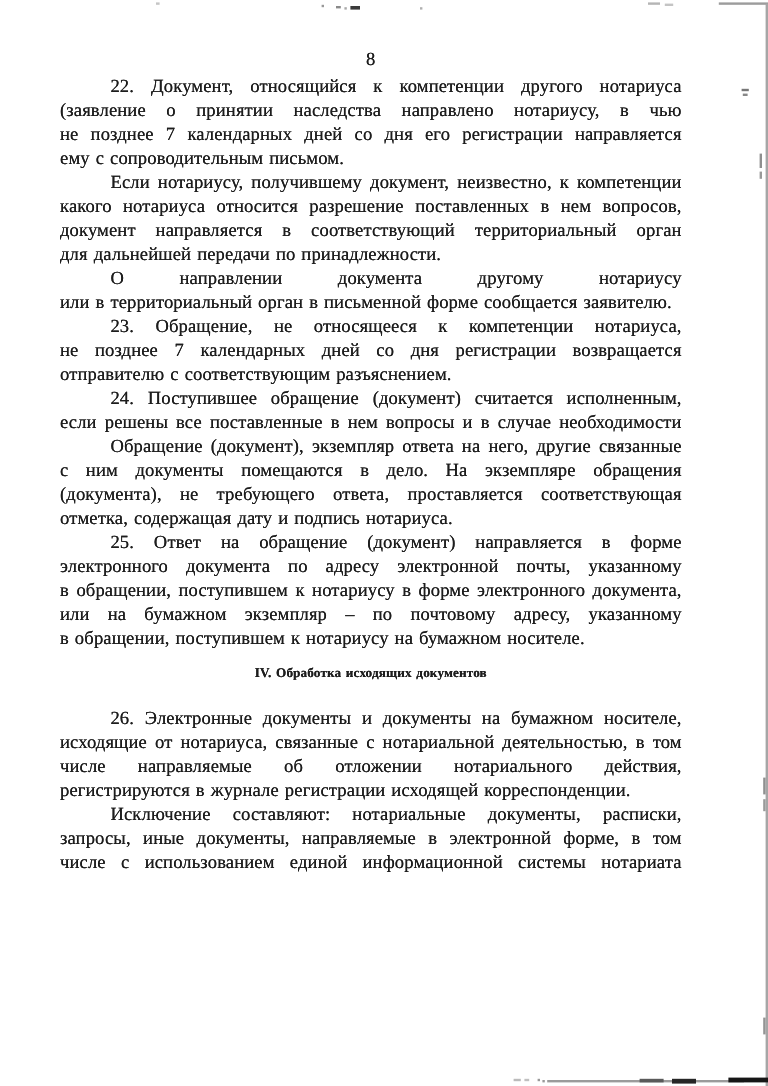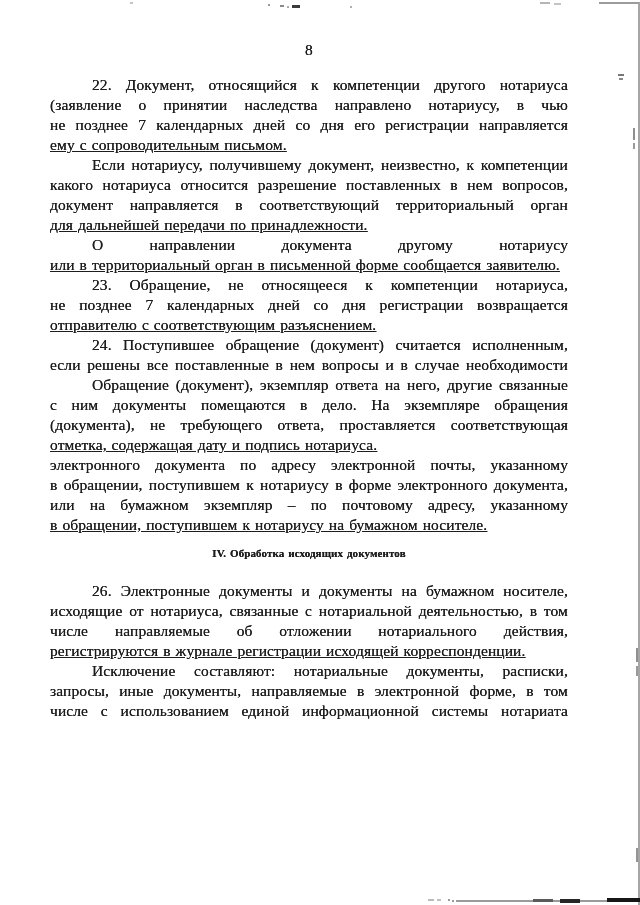--- a/index.html
+++ b/index.html
@@ -18,31 +18,30 @@
     font-size:15.5px;
     line-height:20px;
     letter-spacing:0.1px;
     word-spacing:1px;
     text-shadow:0 0 0.4px currentColor;
   }
   .pagenum{
     text-align:center;
     width:100%;
   }
-  .body{margin-top:15px;}
+  .body{margin-top:3px;}
   .para{margin:0;padding:0;}
   .ln{
     display:block;
     text-align:justify;
     text-align-last:justify;
   }
   .ln.last{
     text-align:left;
     text-align-last:left;
-    text-decoration:underline;
   }
   .ln.ind{text-indent:42px;}
   .heading{
     font-weight:bold;
     text-align:center;
     font-size:11px;
     line-height:20px;
     margin:8px 0 18px 0;
   }
   
@@ -141,20 +140,21 @@
       </p>
 
       <p class="para">
         <span class="ln ind">Обращение (документ), экземпляр ответа на него, другие связанные</span>
         <span class="ln">с ним документы помещаются в дело. На экземпляре обращения</span>
         <span class="ln">(документа), не требующего ответа, проставляется соответствующая</span>
         <span class="ln last">отметка, содержащая дату и подпись нотариуса.</span>
       </p>
 
       <p class="para">
+        <span class="ln ind">25. Ответ на обращение (документ) направляется в форме</span>
         <span class="ln">электронного документа по адресу электронной почты, указанному</span>
         <span class="ln">в обращении, поступившем к нотариусу в форме электронного документа,</span>
         <span class="ln">или на бумажном экземпляр – по почтовому адресу, указанному</span>
         <span class="ln last">в обращении, поступившем к нотариусу на бумажном носителе.</span>
       </p>
 
       <h2 class="heading">IV. Обработка исходящих документов</h2>
 
       <p class="para">
         <span class="ln ind">26. Электронные документы и документы на бумажном носителе,</span>

